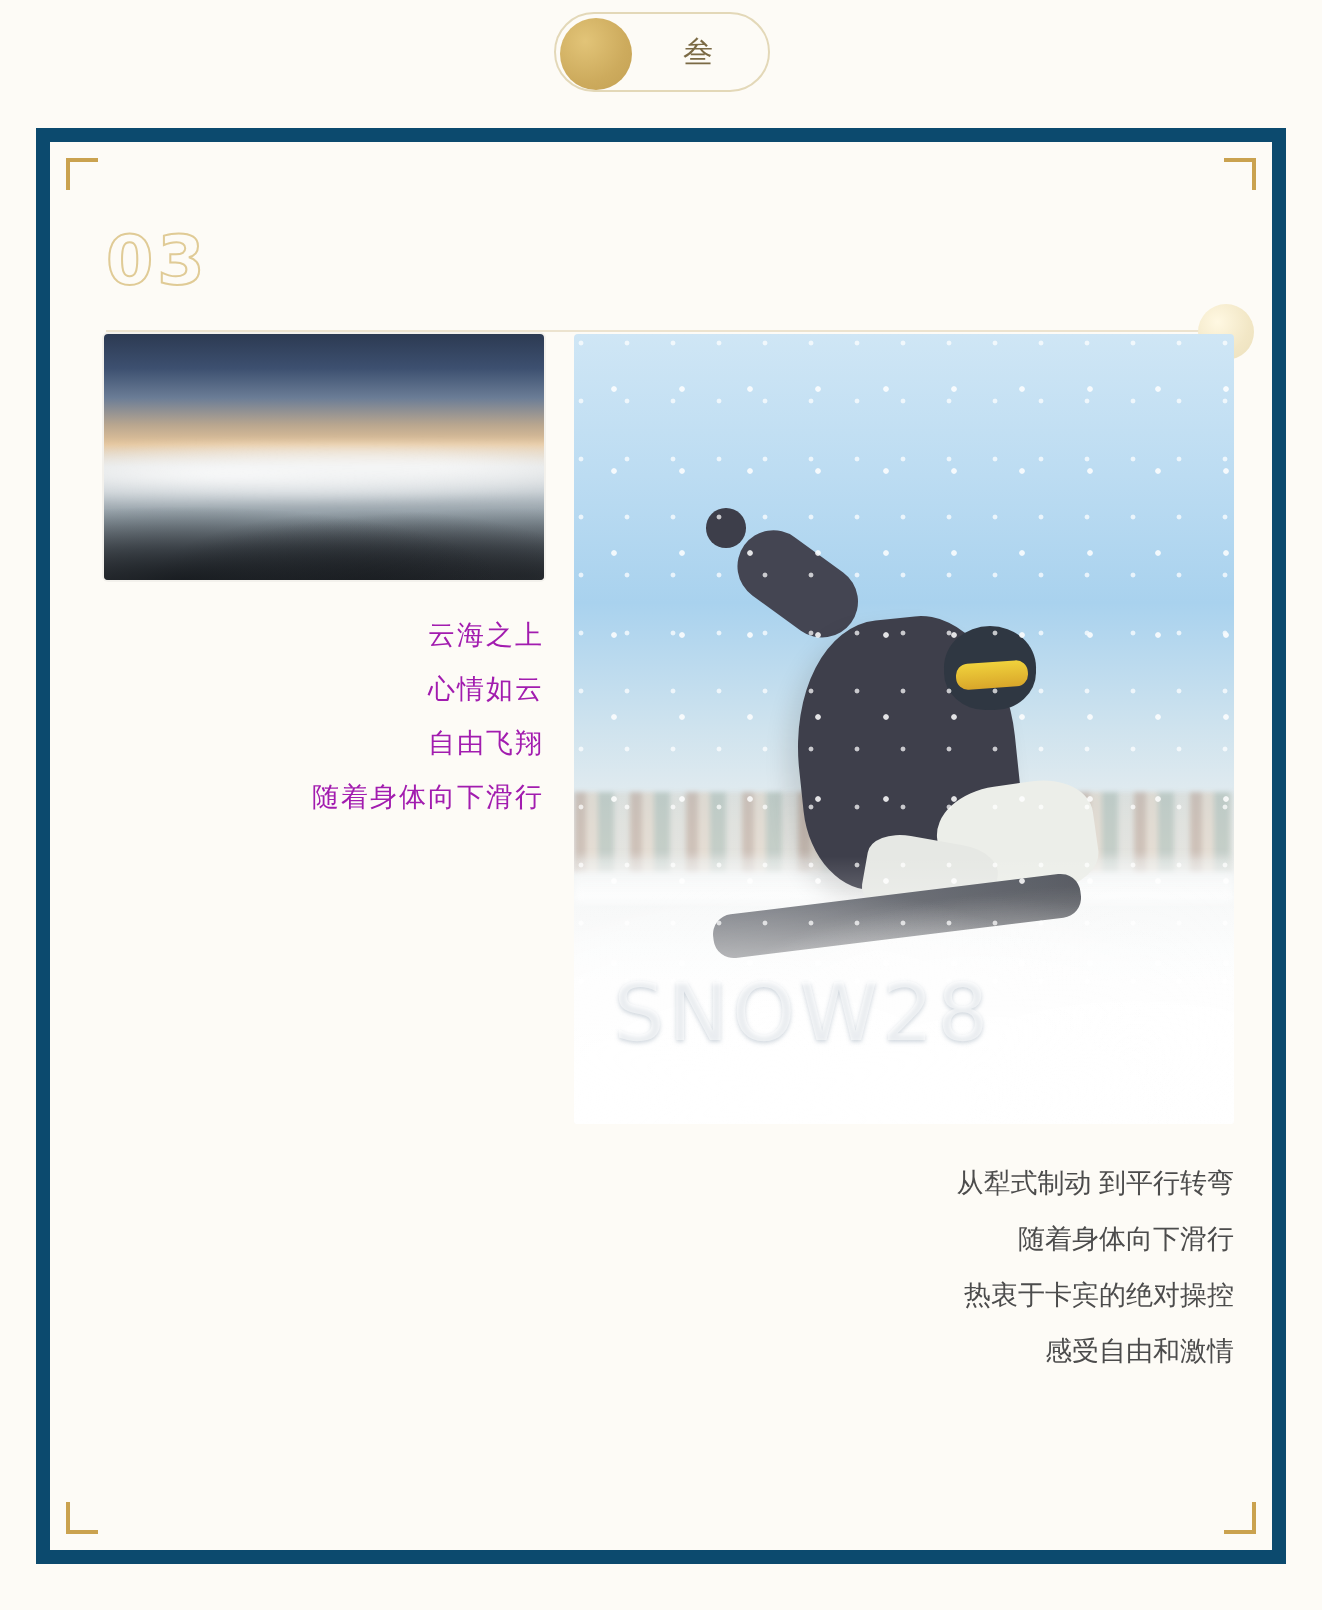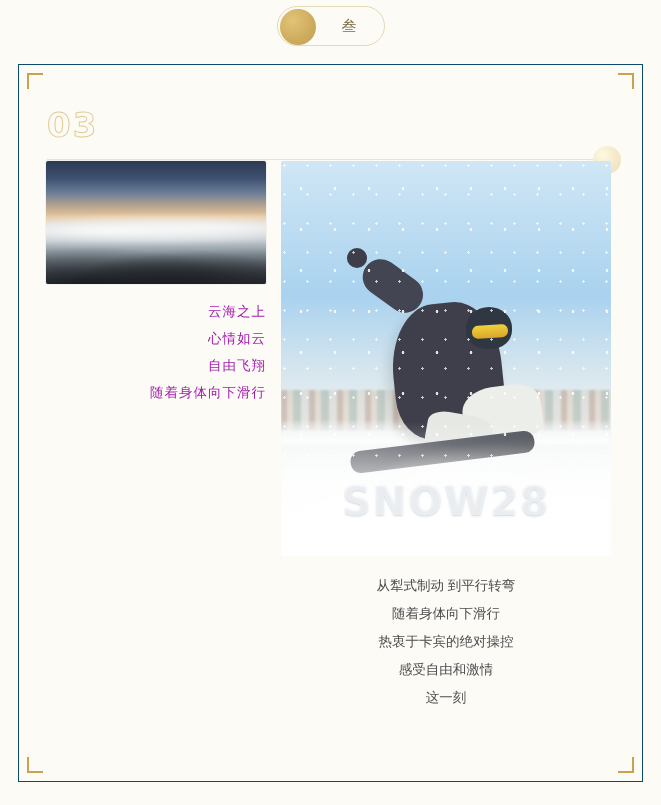--- a/index.html
+++ b/index.html
@@ -53,21 +53,21 @@
     letter-spacing: 1px;
   }
 
   
   .frame {
     position: absolute;
     left: 18px;
     top: 64px;
     width: 625px;
     height: 718px;
-    border: 1px solid #0c4a6e;
+    border: 7px solid #0c4a6e;
     box-sizing: border-box;
   }
   .corner {
     position: absolute;
     width: 14px;
     height: 14px;
     border: 0 solid #caa24f;
   }
   .corner.tl { left: 8px;  top: 8px;    border-left-width: 2px; border-top-width: 2px; }
   .corner.tr { right: 8px; top: 8px;    border-right-width: 2px; border-top-width: 2px; }
@@ -320,33 +320,32 @@
       radial-gradient(circle, rgba(255,255,255,0.8) 1px, rgba(255,255,255,0) 1.4px);
     background-size: 34px 41px, 23px 29px;
     background-position: 3px 7px, 15px 19px;
     opacity: 0.9;
   }
   .watermark {
     position: absolute;
     left: 6%;
     bottom: 8%;
     width: 88%;
-    text-align: center;
     font-family: "DejaVu Sans", sans-serif;
     font-size: 40px;
-    font-weight: bold;
+    font-weight: normal;
     letter-spacing: 2px;
     color: rgba(255,255,255,0.55);
     text-shadow: 0 1px 2px rgba(120,140,160,0.35);
     white-space: nowrap;
     overflow: hidden;
   }
   .caption-right {
     margin-top: 16px;
-    text-align: center;
+    text-align: right;
     color: #4c4c4c;
     font-size: 13.5px;
     line-height: 28px;
   }
 </style>
 </head>
 <body>
 
 <div class="page">
 
@@ -391,17 +390,16 @@
         <div class="board"></div>
         <div class="spray"></div>
         <div class="snow-flecks"></div>
         <div class="watermark">SNOW28</div>
       </div>
       <div class="caption-right">
         <div>从犁式制动 到平行转弯</div>
         <div>随着身体向下滑行</div>
         <div>热衷于卡宾的绝对操控</div>
         <div>感受自由和激情</div>
-        <div>这一刻</div>
       </div>
     </div>
   </div>
 </div>
 
 </body></html>

